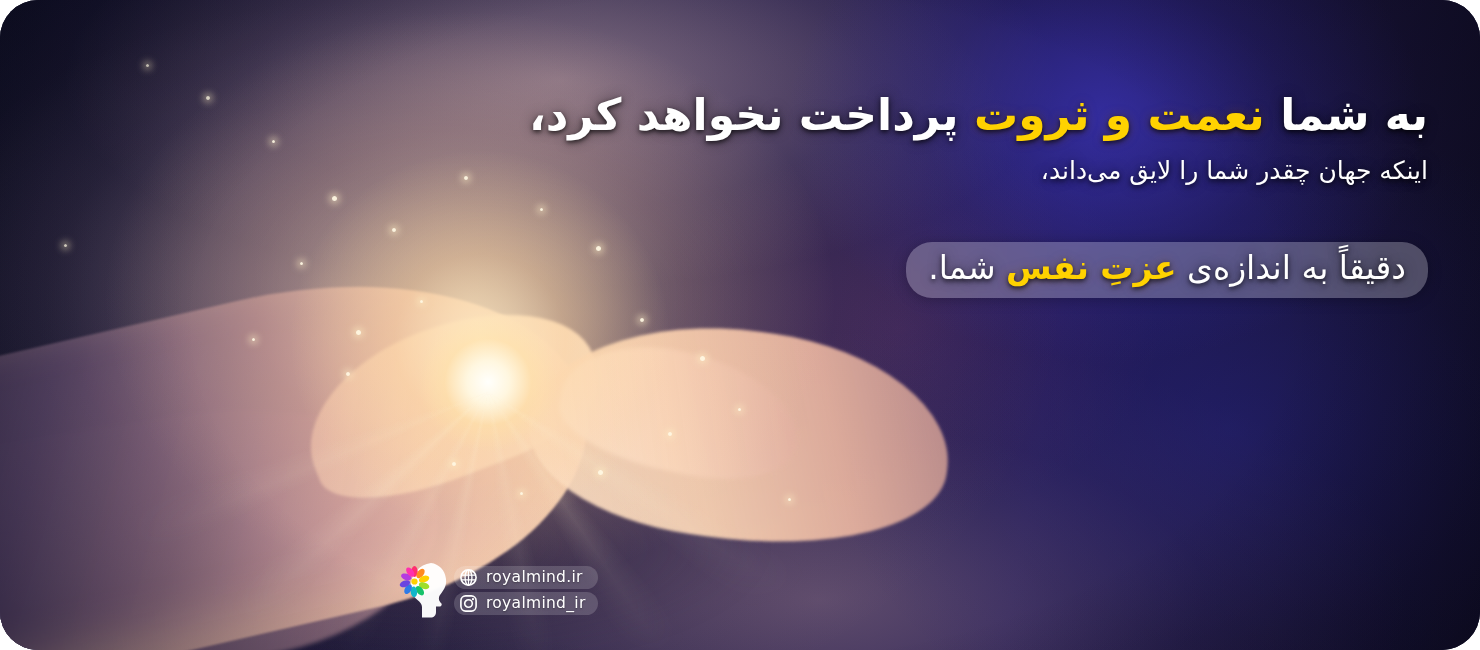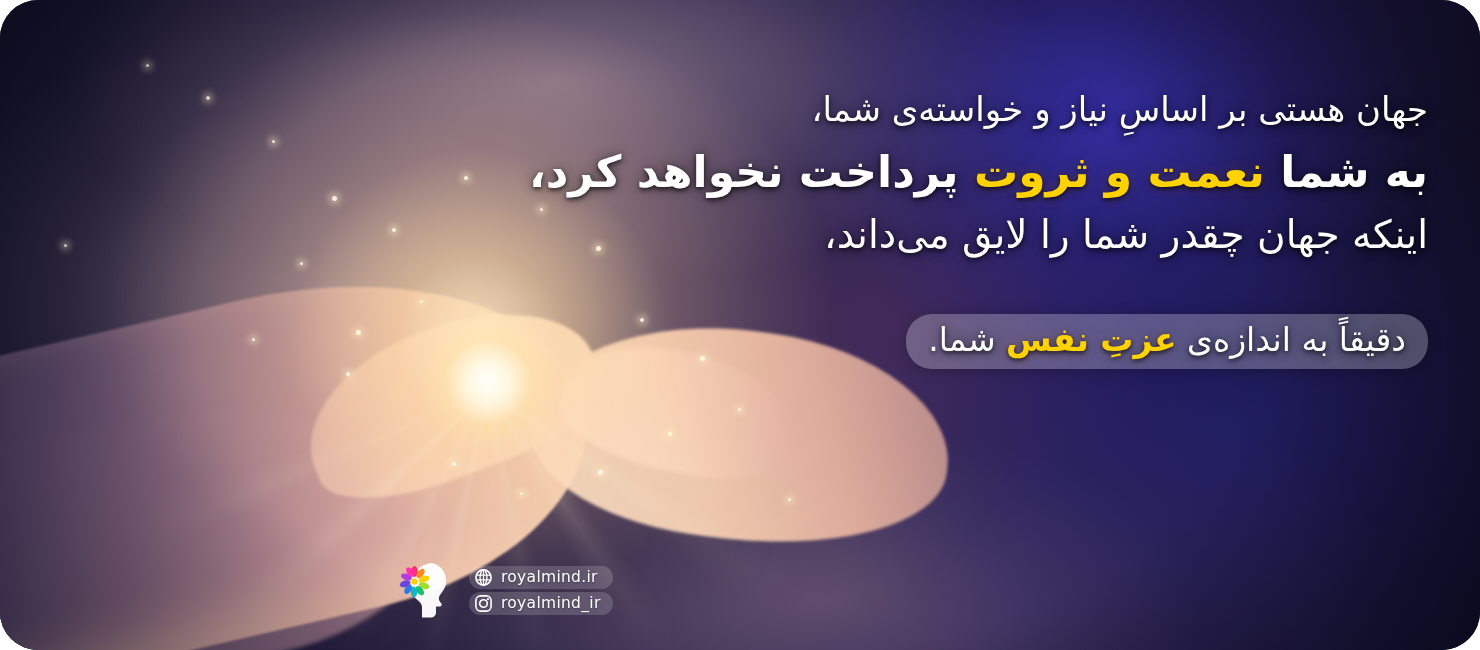--- a/index.html
+++ b/index.html
@@ -135,21 +135,21 @@
     font-size:33px;
     line-height:1.05;
     white-space:nowrap;
     text-shadow:0 2px 5px rgba(0,0,0,.72), 0 0 14px rgba(0,0,0,.45);
     margin:0 0 17px 0;
     letter-spacing:.2px;
   }
   .qline.l1{font-size:34px;margin-bottom:21px;}
   .qline.l2{font-size:44px;font-weight:bold;margin-bottom:20px;}
   .qline.l3{font-size:33px;margin-bottom:26px;}
-  .qline.l4{font-size:39px;margin-bottom:58px;}
+  .qline.l4{font-size:25px;margin-bottom:58px;}
   .qline.l5{font-size:33px;margin-bottom:14px;}
   .qline.l6{font-size:33px;margin-bottom:0;text-decoration:underline;}
 
   .hl{color:#ffd200;font-weight:bold;
       text-shadow:0 2px 5px rgba(0,0,0,.72),0 0 12px rgba(120,70,0,.4);}
   .bold{font-weight:bold;}
 
   
   .chip-wrap{display:inline-block;}
   .chip{
@@ -157,21 +157,21 @@
     padding:9px 22px 12px 22px;
     border-radius:26px;
     background:rgba(255,255,255,.26);
     box-shadow:0 2px 14px rgba(0,0,0,.25);
     backdrop-filter:blur(2px);
   }
 
   
   #watermark{
     position:absolute;left:398px;top:560px;
-    display:flex;align-items:center;gap:19px;
+    display:flex;align-items:center;gap:4px;
     z-index:7;
   }
   #brand-logo{width:52px;height:60px;flex:0 0 auto;}
   .handles{display:flex;flex-direction:column;gap:3px;}
   .handle{
     display:flex;align-items:center;gap:8px;
     background:rgba(255,255,255,.17);
     border-radius:12px;
     padding:2px 12px 2px 5px;
   }
@@ -223,23 +223,20 @@
     <div class="sp" style="left:146px;top:64px;width:3px;height:3px;"></div>
     <div class="sp" style="left:272px;top:140px;width:3px;height:3px;"></div>
     <div class="sp" style="left:64px;top:244px;width:3px;height:3px;"></div>
     <div class="sp" style="left:788px;top:498px;width:3px;height:3px;"></div>
   </div>
 
   <div class="bg-layer bg-vignette"></div>
 
   <div id="quote">
 
-    <p class="qline l1">
-      <span>جهان هستی بر اساسِ نیاز و خواسته‌ی شما،</span>
-    </p>
 
     <p class="qline l2">
       <span class="bold">به شما </span><span class="hl">نعمت و ثروت</span><span class="bold"> پرداخت نخواهد کرد،</span>
     </p>
 
 
     <p class="qline l4">
       <span>اینکه جهان چقدر شما را لایق می‌داند،</span>
     </p>
 

